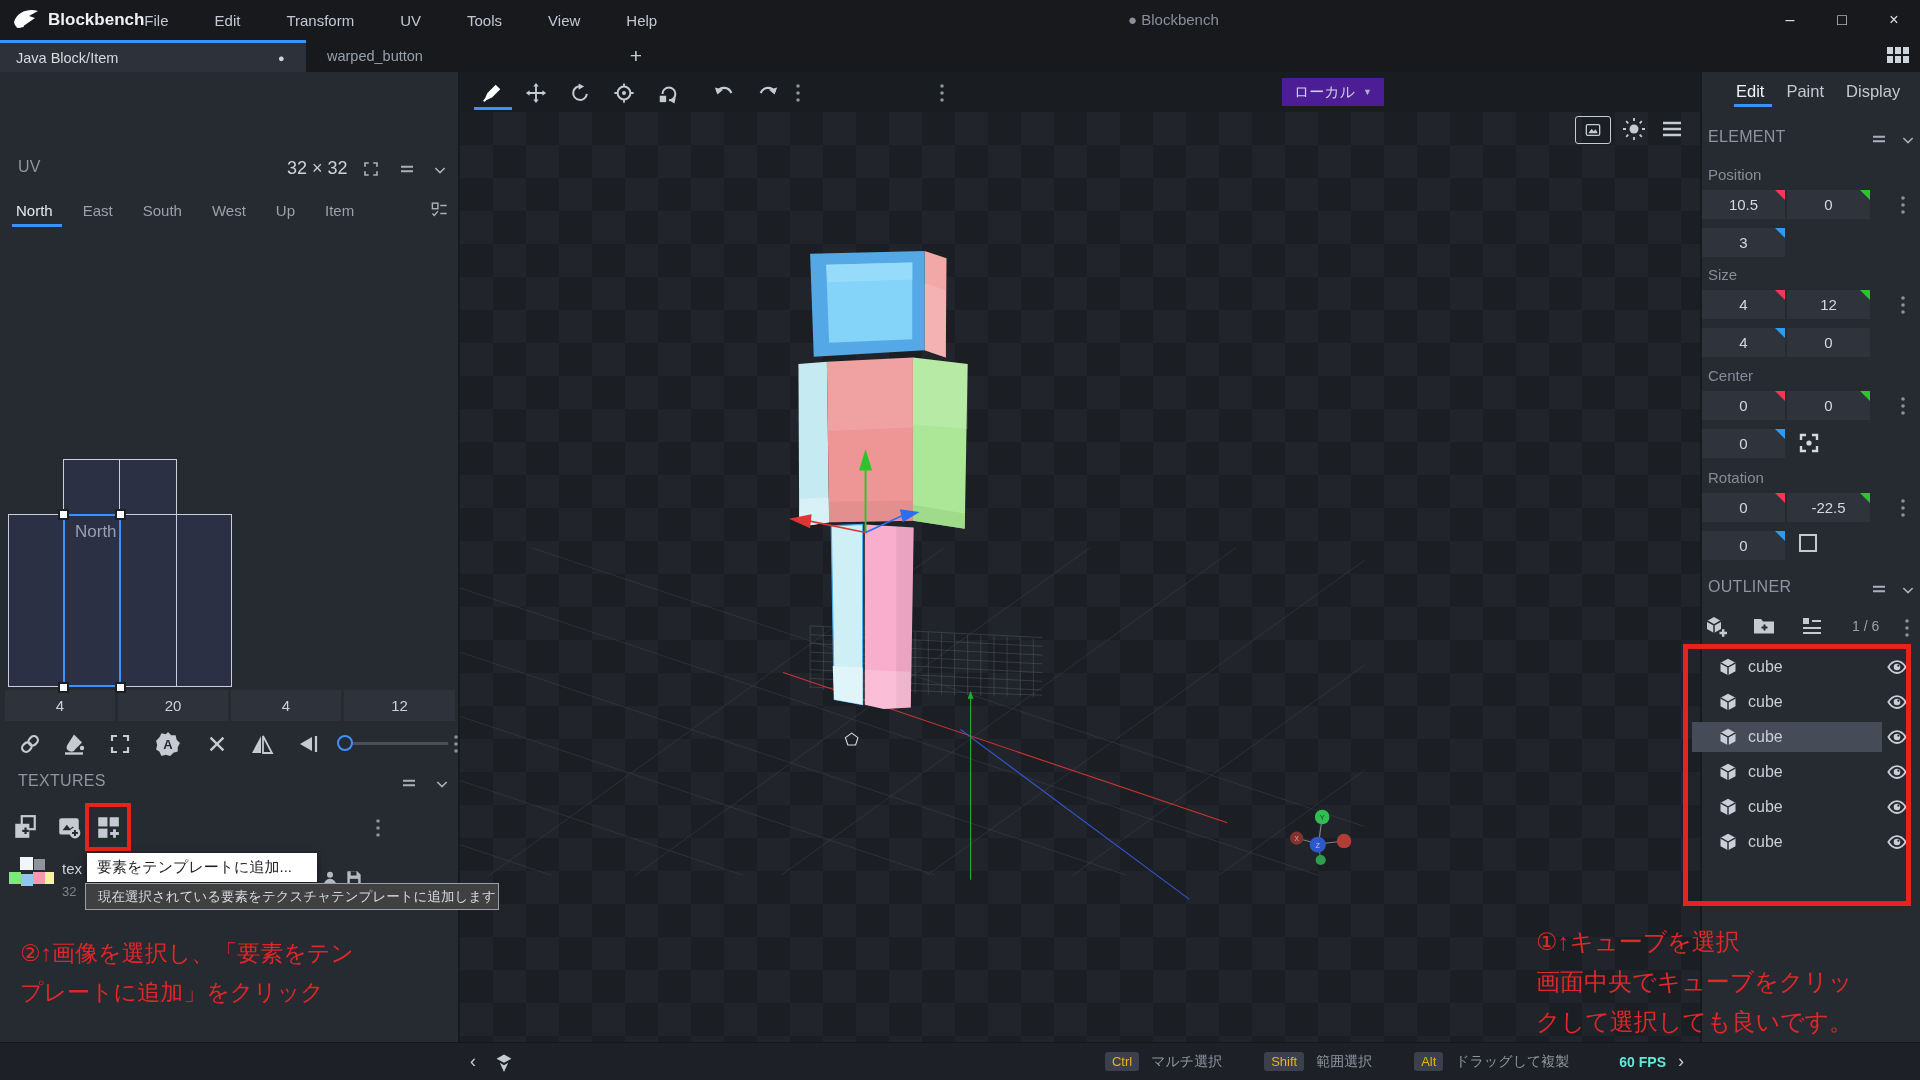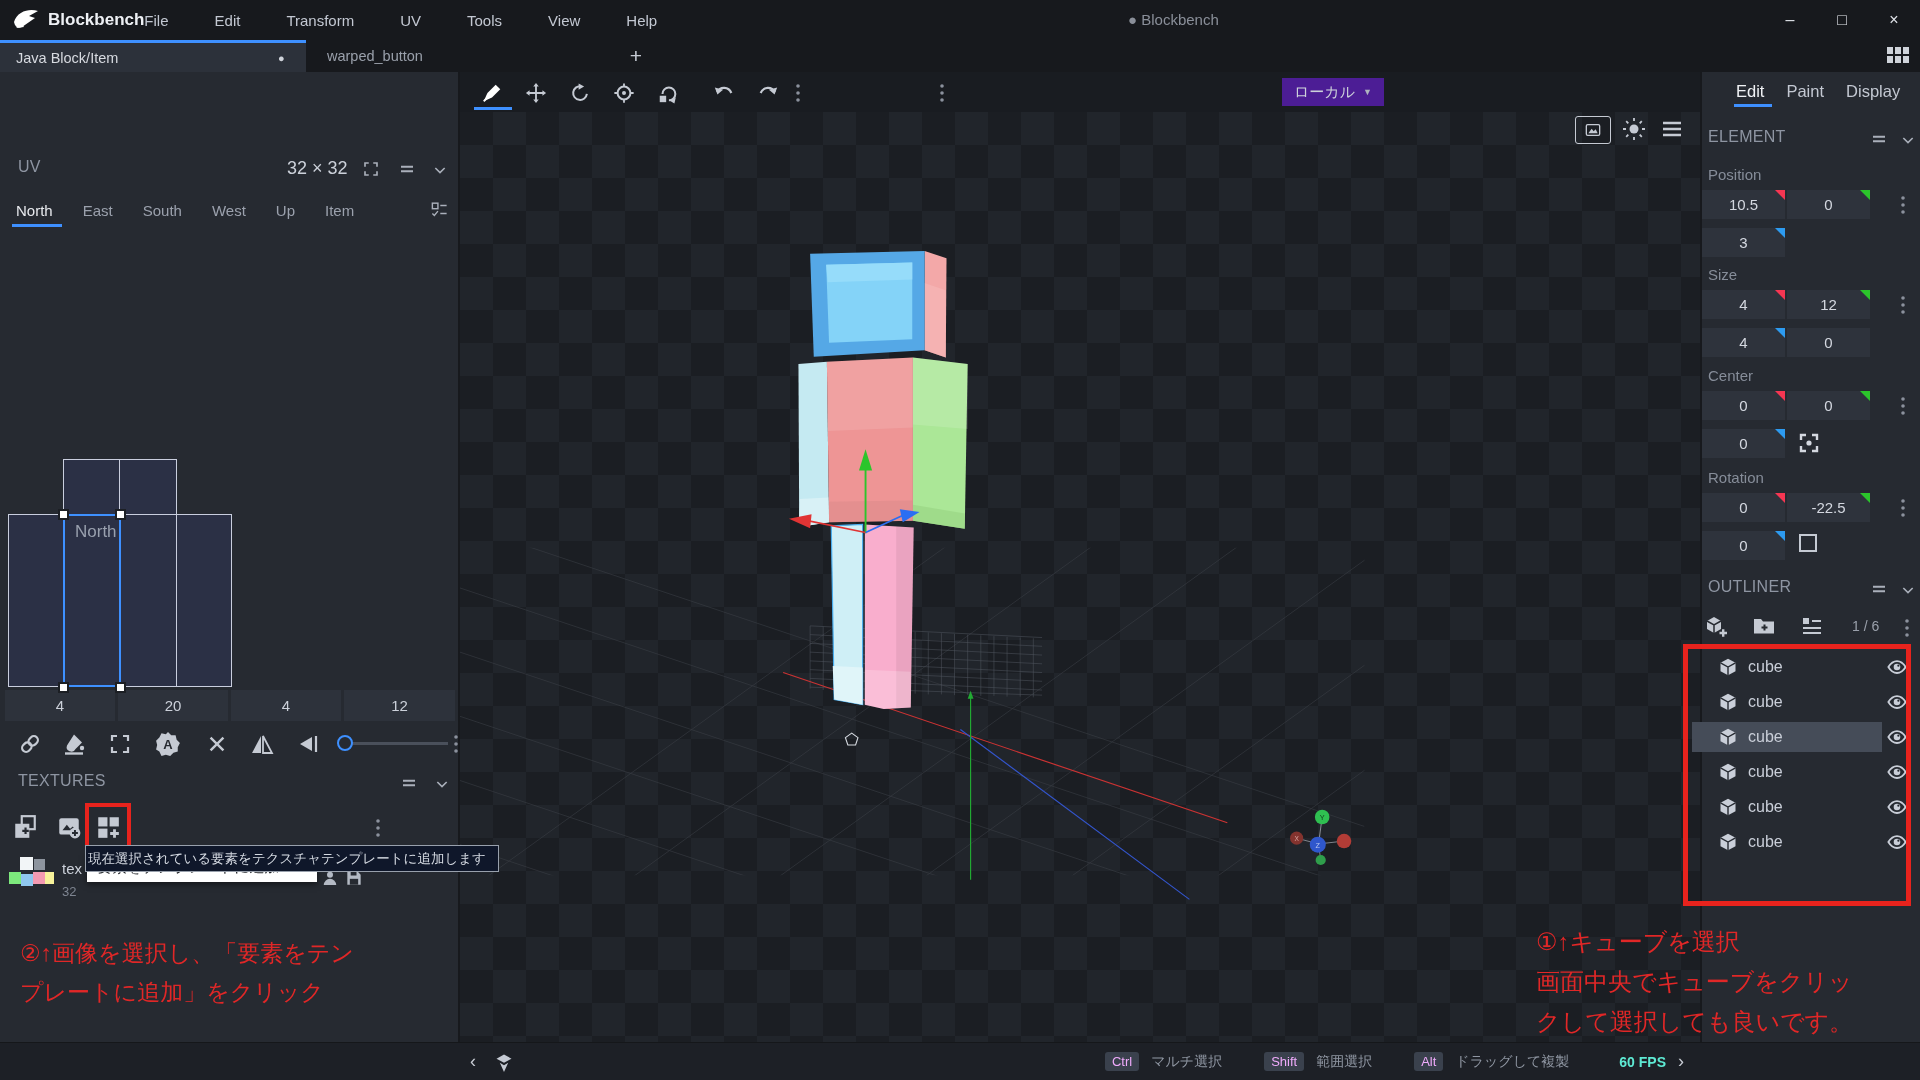--- a/index.html
+++ b/index.html
@@ -58,30 +58,30 @@
   
   .uvbox{position:absolute;background:#2b3045;border:1.5px solid #c9cede;box-sizing:border-box;}
   .uvbox.north{border:2px solid #3e90ff;z-index:2;}
   .handle{position:absolute;width:11px;height:11px;background:#fff;border:2px solid #1c1f24;box-sizing:border-box;z-index:3;}
   .uvval{position:absolute;top:618px;width:110px;height:31px;background:#2d323b;color:#ccd1da;font-size:15px;
         display:flex;align-items:center;justify-content:center;}
   
   .texture-red-box{left:85px;top:731px;width:46px;height:48px;border:4px solid #e8231d;box-sizing:border-box;z-index:4;}
   .tt-menu{left:87px;top:781px;width:230px;height:29px;background:#ffffff;color:#1c1f24;font-size:15px;
            display:flex;align-items:center;padding-left:10px;box-sizing:border-box;z-index:5;box-shadow:0 2px 6px rgba(0,0,0,.5);}
-  .tt-desc{left:85px;top:773px;width:414px;height:27px;background:#0f172a;border:1px solid #98a0ac;color:#d5dae2;
-           font-size:13.5px;display:flex;align-items:center;padding-left:2px;box-sizing:border-box;z-index:5;}
+  .tt-desc{left:85px;top:811px;width:414px;height:27px;background:#404040;border:1px solid #98a0ac;color:#d5dae2;
+           font-size:13.5px;display:flex;align-items:center;padding-left:12px;box-sizing:border-box;z-index:5;}
   .annot{position:absolute;color:#e12727;font-weight:normal;z-index:6;line-height:40px;}
   .annot.left{left:20px;top:862px;font-size:23px;line-height:39px;}
   .annot.right{left:1536px;top:922px;font-size:24px;}
   
   .statusbar{left:0;top:1042px;width:1920px;height:38px;background:#1d2026;border-top:1px solid #15171a;
              display:flex;align-items:center;box-sizing:border-box;}
   .sb-right{position:absolute;right:236px;display:flex;align-items:center;gap:12px;font-size:14px;}
-  .kbd{background:#3a414d;color:#f0abfc;font-size:13px;padding:2px 7px;border-radius:3px;}
+  .kbd{background:#3a414d;color:#eab308;font-size:13px;padding:2px 7px;border-radius:3px;}
   .sb-act{color:#8f96a2;}
   .gap{width:18px;}
   .fps{color:#5eead4;font-weight:600;margin-left:8px;}
   .chev{color:#c9cdd5;font-size:18px;}
   svg.ic{display:block;}
 </style>
 </head>
 <body>
 
 <svg width="0" height="0" style="position:absolute">

